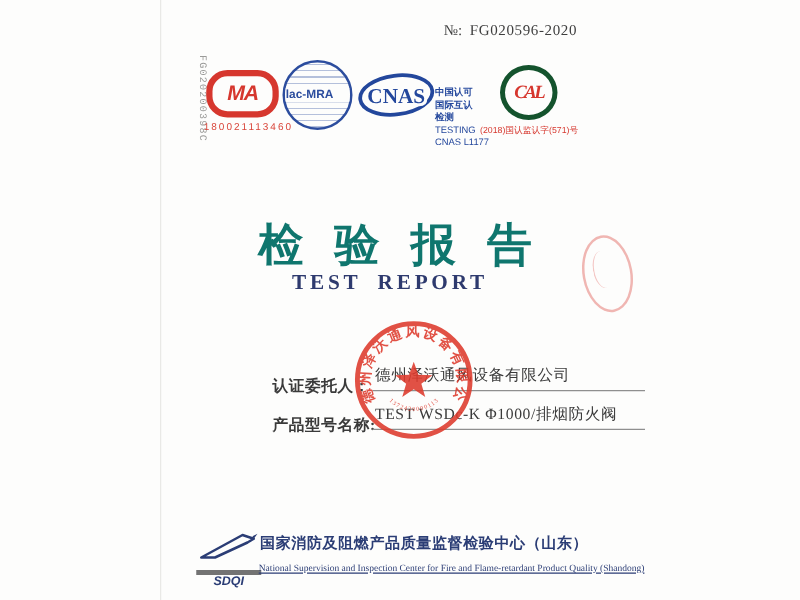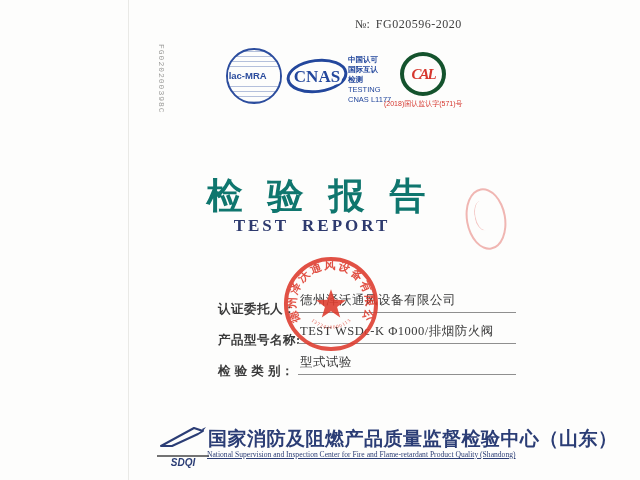--- a/index.html
+++ b/index.html
@@ -24,21 +24,21 @@
            font-family:"Liberation Sans", sans-serif;}
 
   .ilac{position:absolute;left:226px;top:48px;width:52px;height:52px;border-radius:50%;
         border:2px solid #2c4d9e;overflow:hidden;
         background:repeating-linear-gradient(0deg, rgba(44,77,158,.35) 0 1px, transparent 1px 5px);}
   .ilac-band{position:absolute;left:-2px;right:-2px;top:19px;background:#fdfdfc;
              text-align:left;font-family:"Liberation Sans", sans-serif;
              font-weight:bold;font-size:9.5px;color:#2c4d9e;padding:1px 0;}
 
   .cnas{position:absolute;left:286px;top:56px;}
-  .cnas-caption{position:absolute;left:348px;top:55px;font-size:7.5px;line-height:10px;
+  .cnas-caption{position:absolute;left:348px;top:69px;font-size:7.5px;line-height:10px;
                 color:#23479c;font-weight:bold;font-family:"Liberation Sans", sans-serif;}
   .cnas-caption .en{font-weight:normal;}
 
   .cal{position:absolute;left:400px;top:52px;width:38px;height:36px;border:4px solid #14532d;
        border-radius:50%;display:flex;align-items:center;justify-content:center;}
   .cal-mark{color:#d6372e;font-weight:bold;font-style:italic;font-size:15px;letter-spacing:-2px;
             font-family:"Liberation Serif", serif;}
   .cal-caption{position:absolute;left:384px;top:99px;font-size:7px;color:#d6372e;white-space:nowrap;
                font-family:"Liberation Sans", sans-serif;}
 
@@ -60,37 +60,43 @@
   .field-row .val{display:inline-block;width:216px;border-bottom:1.5px solid #8f8f8f;
                   padding:0 0 3px 2px;letter-spacing:.5px;overflow:hidden;}
 
   
   .seal{position:absolute;left:282px;top:255px;width:98px;height:98px;opacity:.88;}
 
   
   .footer{position:absolute;left:0;top:420px;width:640px;}
   .sdqi{position:absolute;left:157px;top:4px;width:52px;text-align:center;}
   .sdqi-name{font-family:"Liberation Sans", sans-serif;font-weight:bold;font-style:italic;
-             font-size:10px;color:#2b3d75;border-top:2px solid #737373;margin-top:1px;}
-  .footer-cn{position:absolute;left:208px;top:6px;width:250px;font-size:19px;font-weight:bold;
+             font-size:10px;color:#2b3d75;border-top:4px solid #737373;margin-top:1px;}
+  .footer-cn{position:absolute;left:208px;top:6px;width:250px;font-size:12px;font-weight:bold;
              color:#2b3d75;letter-spacing:.5px;white-space:nowrap;}
   .footer-en{position:absolute;left:207px;top:30px;font-size:7.6px;color:#2b3d75;white-space:nowrap;text-decoration:underline;}
 </style>
 </head>
 <body>
 
 <div class="page">
   <div class="edge-line"></div>
 
   <div class="side-code">FG020200398C</div>
 
   <div class="report-no">
     <span>№:</span><span class="no-val">FG020596-2020</span>
   </div>
 
+  <div class="cma">
+    <div class="cma-box">
+      <span class="cma-mark">MA</span>
+    </div>
+    <div class="cma-num">180021113460</div>
+  </div>
 
   <div class="ilac">
     <div class="ilac-band">ilac-MRA</div>
   </div>
 
   <div class="cnas">
     <svg width="62" height="40" viewBox="0 0 62 40">
       <ellipse cx="31" cy="20" rx="29" ry="15.5" fill="none" stroke="#23479c" stroke-width="3" transform="rotate(-7 31 20)"></ellipse>
       <text x="31" y="26" text-anchor="middle" font-family="Liberation Serif, serif" font-weight="bold" font-size="17" fill="#23479c" stroke="#fdfdfc" stroke-width="5" paint-order="stroke">CNAS</text>
     </svg>
@@ -112,23 +118,20 @@
   <div class="title-en">TEST  REPORT</div>
 
   <div class="partial-seal"></div>
 
   <div class="field-row" style="top:292px;">
     <span class="lbl">认证委托人：</span><span class="val">德州泽沃通风设备有限公司</span>
   </div>
   <div class="field-row" style="top:323px;">
     <span class="lbl">产品型号名称:</span><span class="val">TEST WSDc-K Φ1000/排烟防火阀</span>
   </div>
-  <div class="field-row" style="top:354px;">
-    <span class="lbl">检 验 类 别：</span><span class="val">型式试验</span>
-  </div>
 
   <svg class="seal" viewBox="0 0 100 100">
     <circle cx="50" cy="50" r="46" fill="none" stroke="#de3a2c" stroke-width="4"></circle>
     <path id="sealArcTop" d="M 20,70 A 36,36 0 1 1 80,70" fill="none"></path>
     <path id="sealArcBottom" d="M 27,64 A 29,29 0 0 0 73,64" fill="none"></path>
     <text font-size="11.5" fill="#de3a2c" letter-spacing="2" font-weight="bold">
       <textPath href="#sealArcTop" startOffset="2%">德州泽沃通风设备有限公司</textPath>
     </text>
     <text font-size="5" fill="#de3a2c" letter-spacing="1">
       <textPath href="#sealArcBottom" startOffset="8%">1372420000113</textPath>

